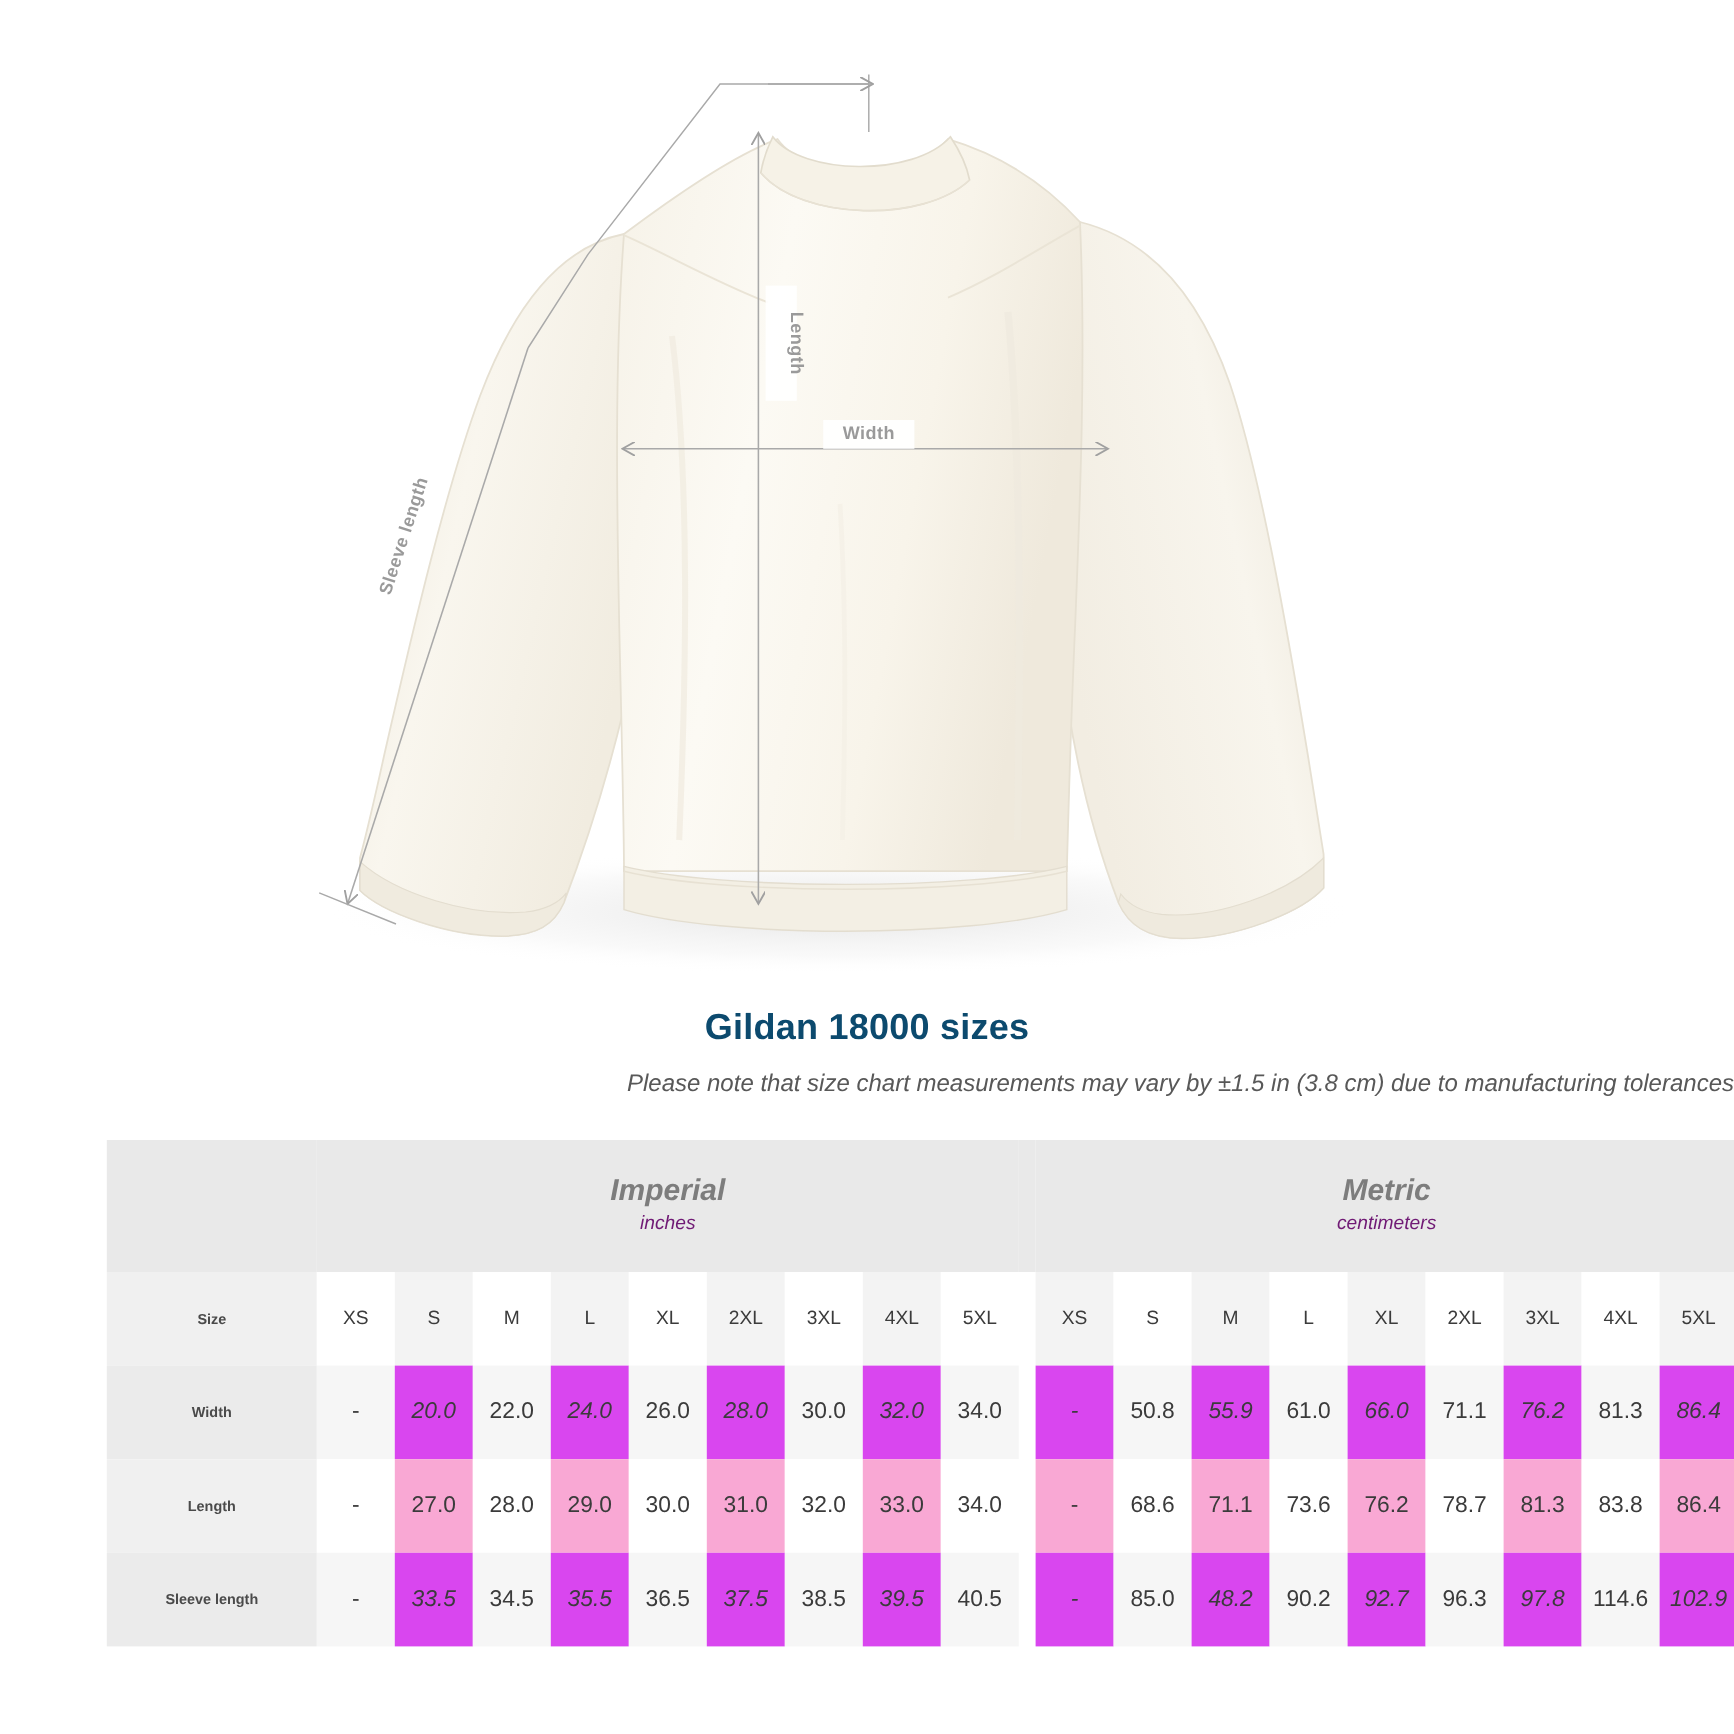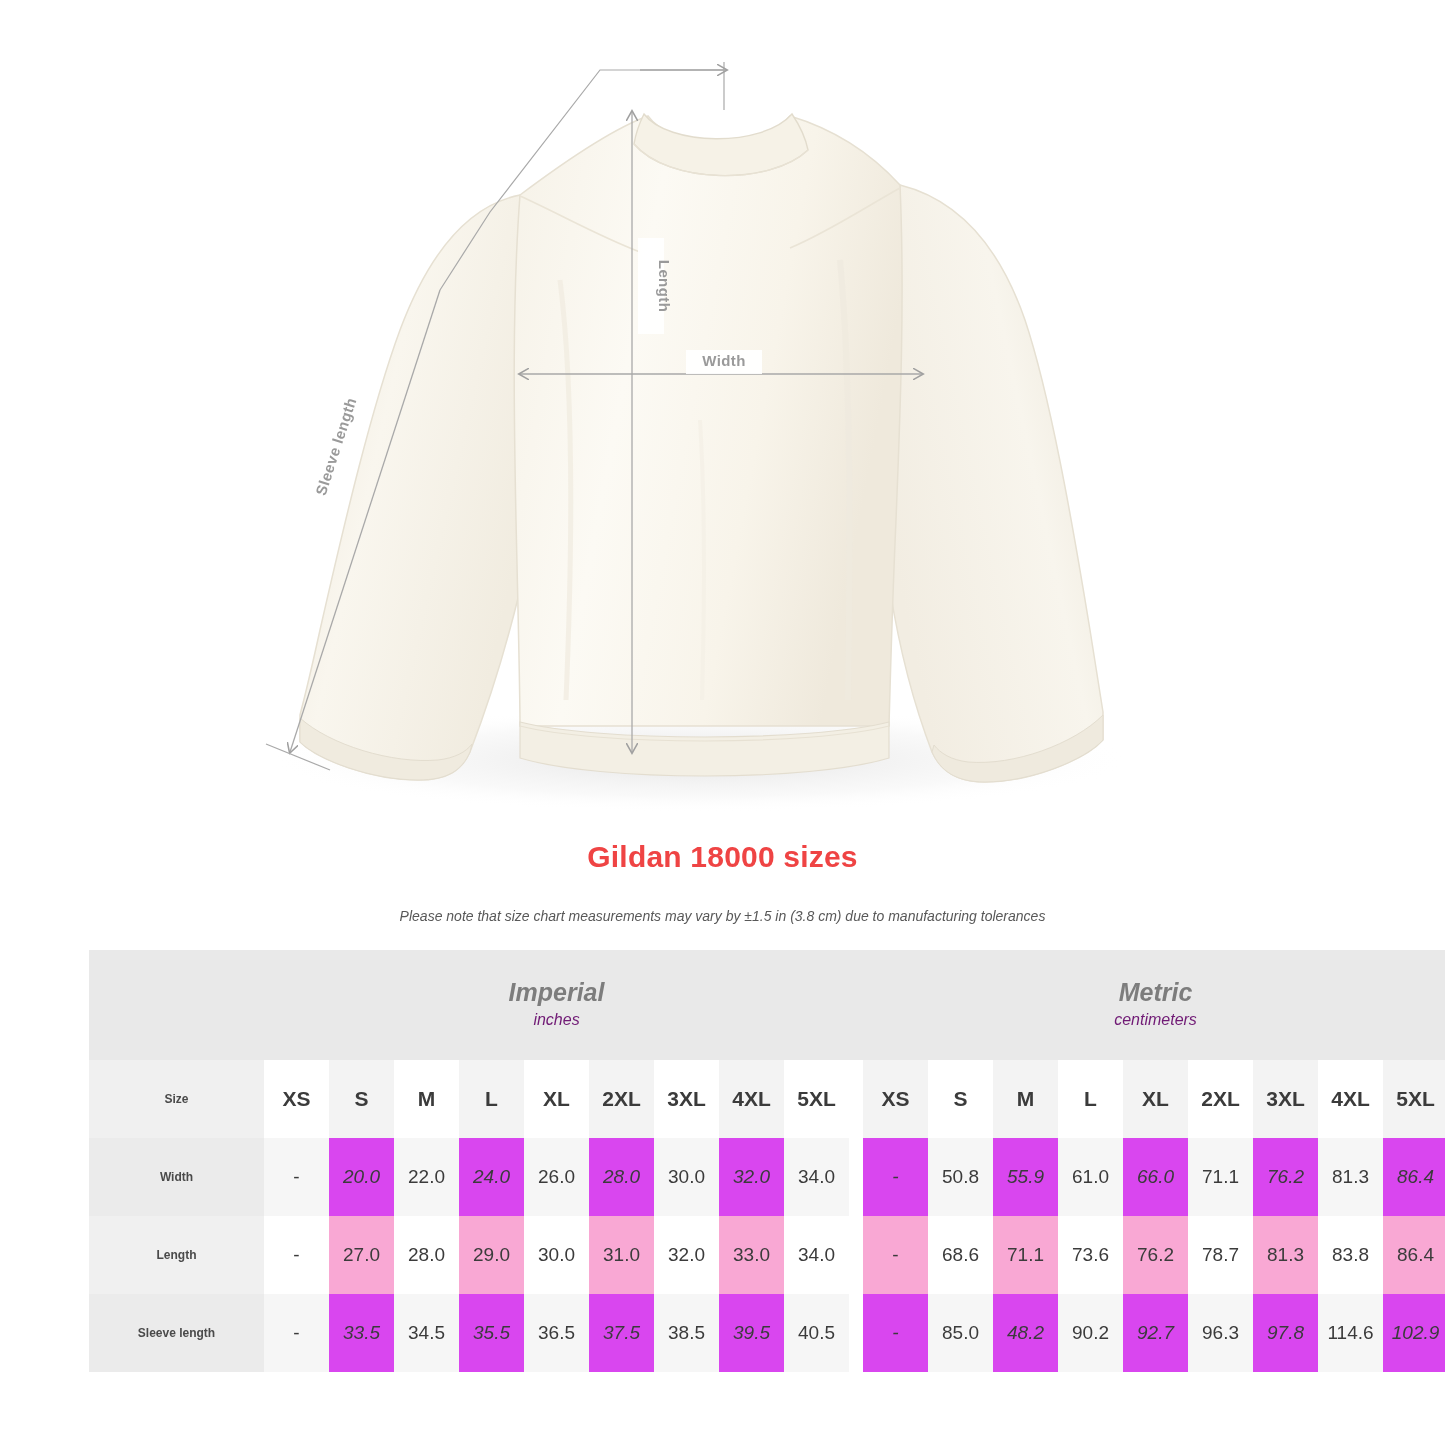--- a/index.html
+++ b/index.html
@@ -37,29 +37,30 @@
   
   #title-block {
     position: absolute;
     left: 0; top: 840px;
     width: 1445px;
     text-align: center;
   }
   #chart-title {
     font-size: 30px;
     font-weight: bold;
-    color: #ef4444;
-    margin: 0 0 34px 0;
+    color: #0c4a6e;
+    margin: 0 0 18px 0;
     letter-spacing: 0.2px;
   }
   #chart-note {
-    font-size: 14px;
+    font-size: 20px;
     font-style: italic;
     color: #585858;
     margin: 0;
+    text-align: right;
   }
 
   
   #size-table-wrap {
     position: absolute;
     left: 45px; top: 950px;
     width: 1355px;
     margin-left: 44px;
   }
   table.size-table {
@@ -92,22 +93,22 @@
   .row-head-cell {
     background: #f0f0f0;
     font-size: 12px;
     font-weight: bold;
     color: #4a4a4a;
     width: 175px;
   }
   .hdr-row td { height: 78px; }
   .hdr-row .sz {
     background: #ffffff;
-    font-size: 21px;
-    font-weight: bold;
+    font-size: 16px;
+    font-weight: normal;
     color: #3b3b3b;
   }
   .hdr-row .sz.alt { background: #f3f3f3; }
   .data-row td { height: 78px; }
   .data-row .val {
     font-size: 19px;
     color: #3b3b3b;
     background: #ffffff;
   }
   .data-row .val.alt { background: #f9a8d4; }

